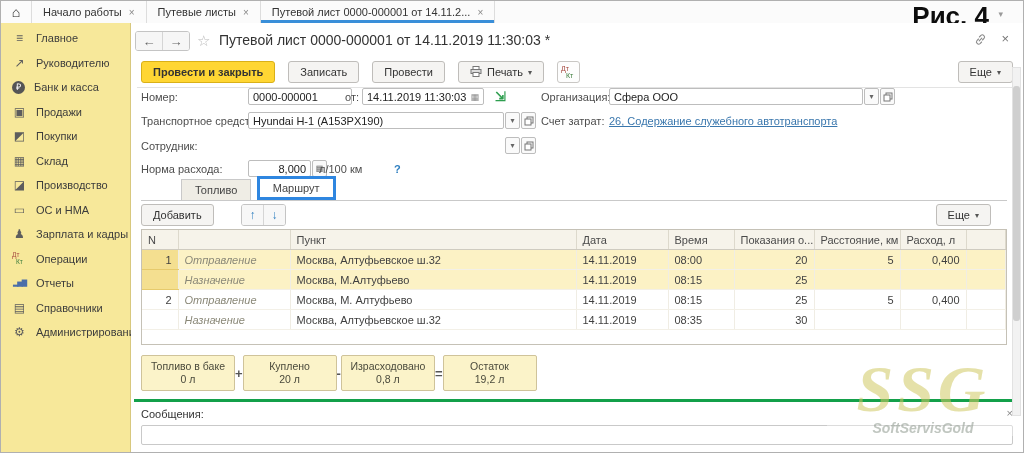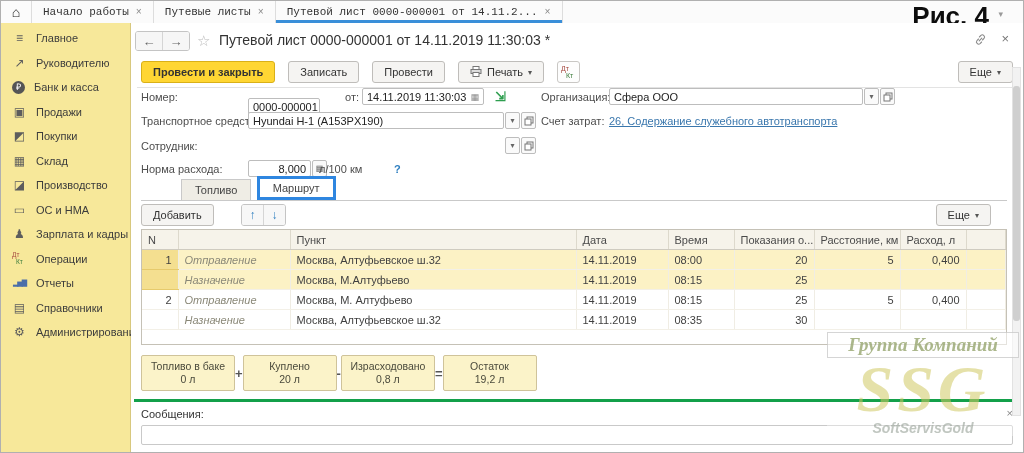--- a/index.html
+++ b/index.html
@@ -6,21 +6,21 @@
   .screen{position:relative;width:1024px;height:453px;background:#fff;
     font-family:"Liberation Sans",sans-serif;font-size:12px;color:#333;
     border:1px solid #b0b0b0;box-sizing:border-box;overflow:hidden;}
 
   
   .tabbar{position:absolute;top:0;left:0;right:0;height:22px;background:#fbfbfb;
     border-bottom:1px solid #cfcfcf;display:flex;align-items:stretch;}
   .home-tab{width:30px;border-right:1px solid #ddd;display:flex;align-items:center;
     justify-content:center;font-size:14px;color:#1a1a1a;cursor:default;}
   .tab{display:flex;align-items:center;gap:7px;padding:0 11px;border-right:1px solid #ddd;
-    font-size:11px;color:#333;position:relative;white-space:nowrap;font-family:Liberation Mono, monospace;}
+    font-size:11px;color:#333;position:relative;white-space:nowrap;}
   .tab .close{color:#888;font-size:10px;}
   .tab.active::after{content:"";position:absolute;left:0;right:0;bottom:0;height:3px;background:#3a8fd9;}
   .fig-label{position:absolute;top:0;right:34px;font-size:26px;font-weight:bold;color:#0d0d0d;line-height:30px;}
   .fig-caret{position:absolute;top:8px;right:20px;font-size:9px;color:#999;}
 
   
   .sidebar{position:absolute;top:22px;left:0;width:130px;bottom:0;background:#f7e89a;
     border-right:1px solid #d8c87e;padding-top:3px;box-sizing:border-box;}
   .side-item{height:24.5px;display:flex;align-items:center;padding-left:11px;gap:9px;
     font-size:11px;color:#3c3c3c;cursor:default;}
@@ -251,21 +251,21 @@
         <span class="kt">Кт</span>
       </div>
     </div>
     <div class="btn more-top">
       <span>Еще</span>
       <span class="caret">▾</span>
     </div>
 
     <div class="form">
       <span class="lbl" style="left:10px;top:4px">Номер:</span>
-      <div class="field" style="left:117px;top:11px;width:72px">
+      <div class="field" style="left:117px;top:1px;width:104px">
         <span>0000-000001</span>
       </div>
       <span class="lbl" style="left:214px;top:4px">от:</span>
       <div class="field" style="left:231px;top:1px;width:122px">
         <span>14.11.2019 11:30:03</span>
         <span class="infield-btn">▦</span>
       </div>
       <span class="green-ic" style="left:364px;top:2px">⇲</span>
 
       <span class="lbl" style="left:410px;top:4px">Организация:</span>
@@ -440,18 +440,17 @@
       <span class="msg-close">×</span>
     </div>
     <div class="msg-box"></div>
 
     <div class="vscroll">
       <div class="vthumb"></div>
     </div>
   </main>
 
   <div class="watermark">
-    <div class="wm1">Группа Компаний</div>
     <div class="wm2">SSG</div>
     <div class="wm3">SoftServisGold</div>
   </div>
 
 </div>
 
 </body></html>

